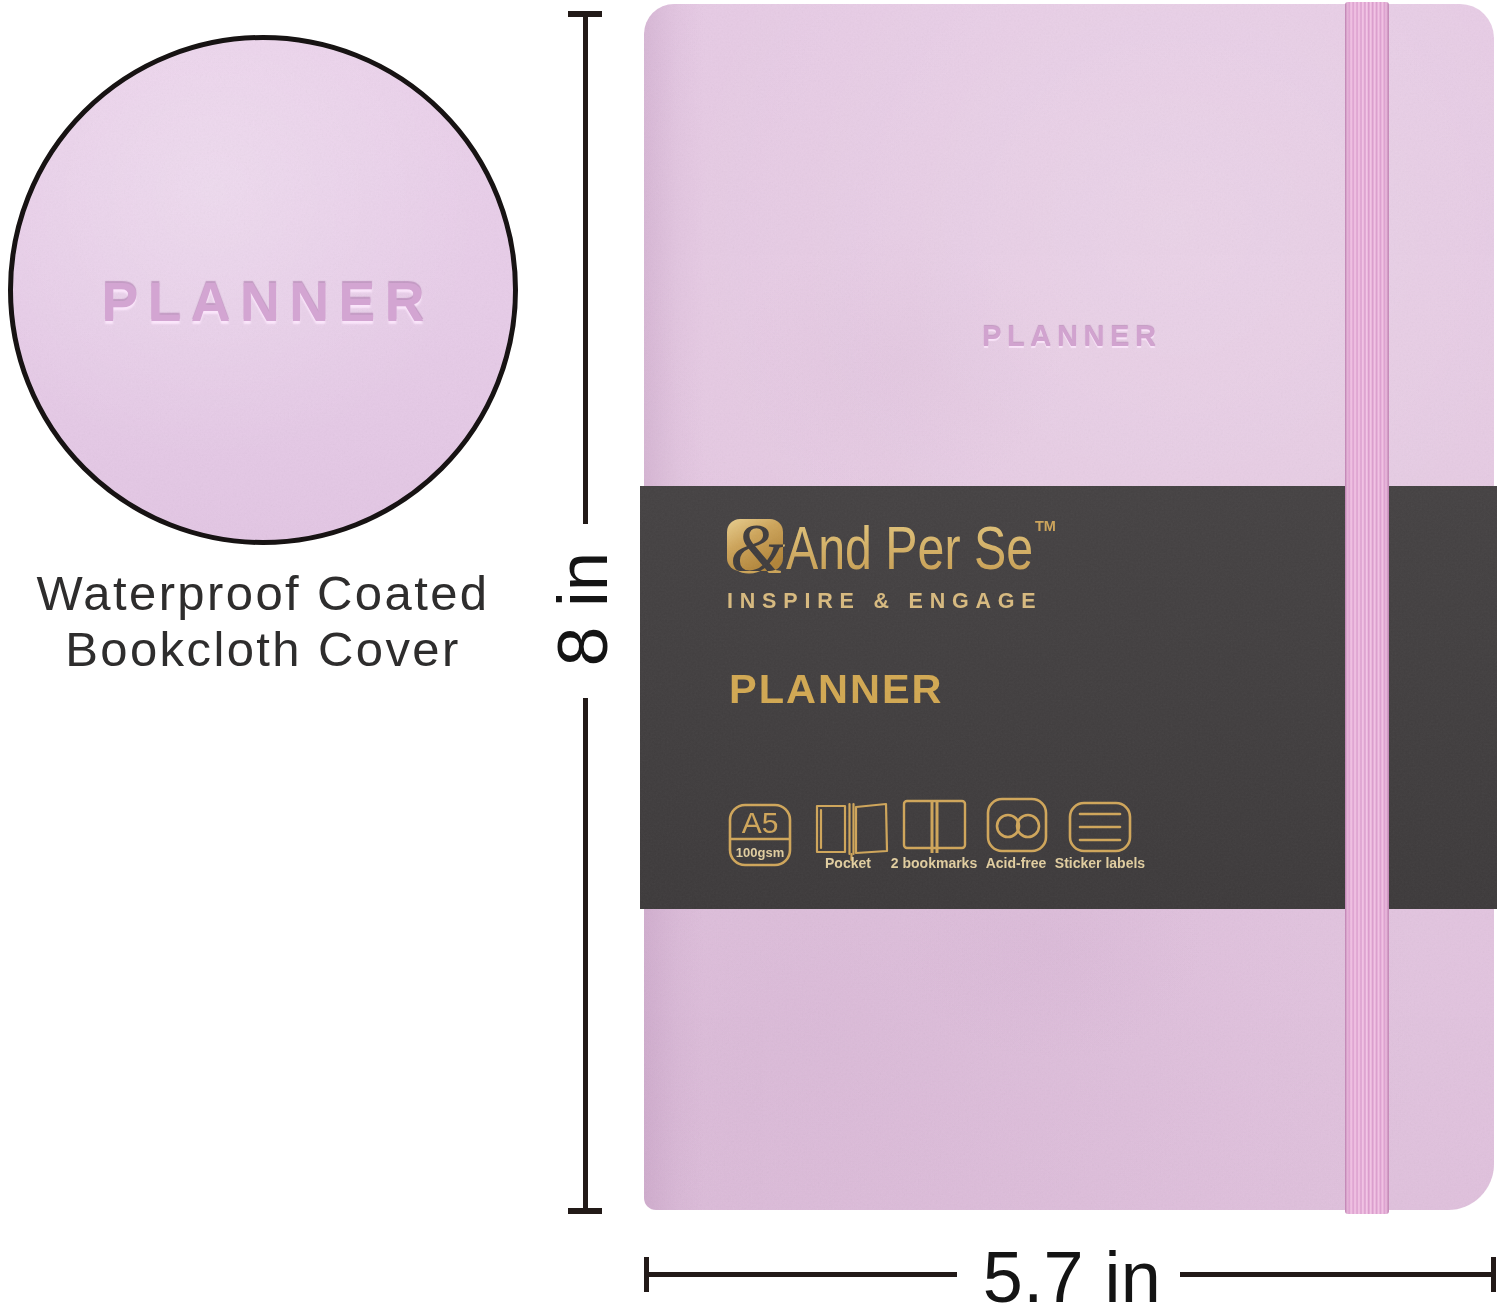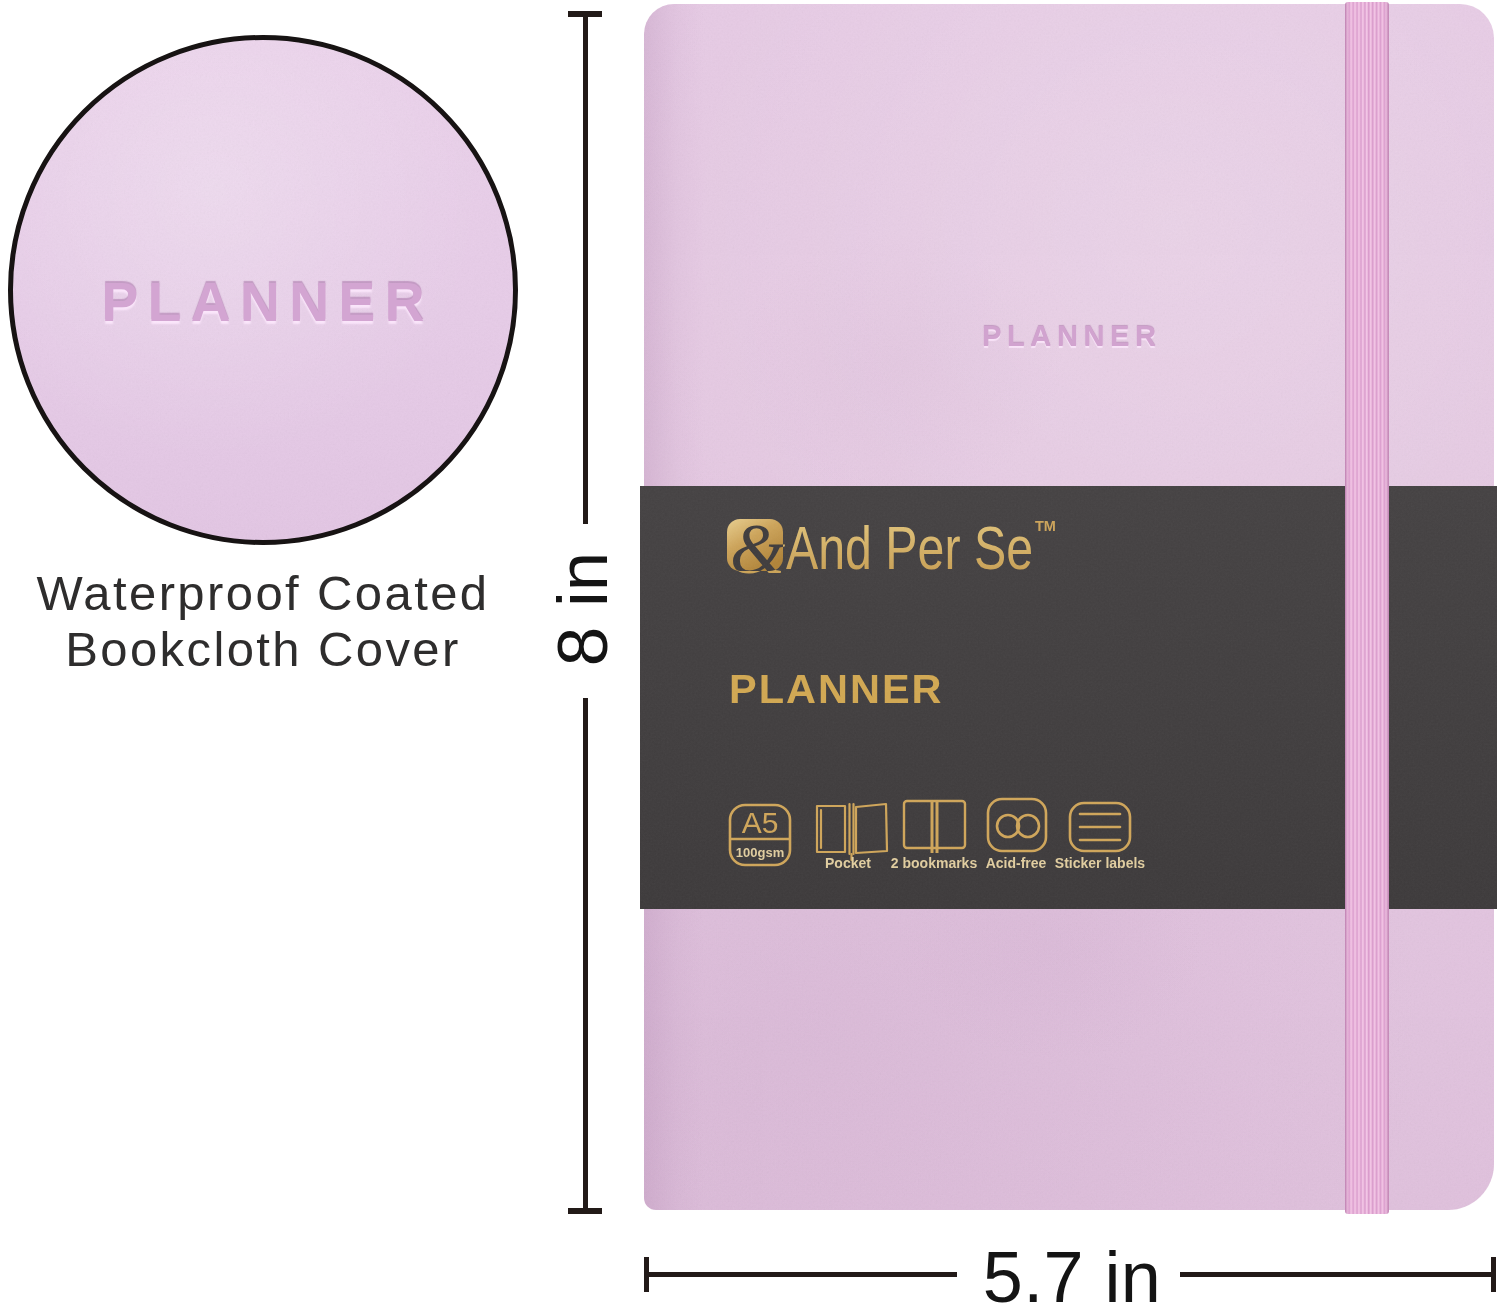--- a/index.html
+++ b/index.html
@@ -68,20 +68,21 @@
       <rect x="7" y="7" width="56" height="52" rx="13" fill="url(#gold1)"></rect>
       <text x="10" y="61" font-family="Liberation Serif, serif" font-style="italic" font-size="71" fill="#3f3c3d" clip-path="url(#sqclip)">&amp;</text>
       <text x="10" y="61" font-family="Liberation Serif, serif" font-style="italic" font-size="71" fill="url(#gold2)" mask="url(#sqmask)">&amp;</text>
     </g>
 
     <text x="66" y="57" font-family="Liberation Sans, sans-serif" font-size="61" fill="url(#gold2)" textLength="247" lengthAdjust="spacingAndGlyphs">And Per Se</text>
 
     <text x="315" y="19" font-family="Liberation Sans, sans-serif" font-size="14.5" font-weight="bold" fill="#cda45a">TM</text>
   </svg>
 
+  <div class="abs" style="left:87px;top:103px;font-size:21.5px;font-weight:bold;letter-spacing:6.8px;color:#d8ba7f;">INSPIRE &amp; ENGAGE</div>
 
   <div class="abs" style="left:89px;top:179px;font-size:41.5px;font-weight:bold;letter-spacing:2.0px;color:#d2a852;">PLANNER</div>
 
   <svg class="abs" id="icons" style="left:0;top:0;" width="857" height="423" viewBox="0 0 857 423" fill="none" stroke="none" font-family="Liberation Sans, sans-serif">
     <rect width="857" height="423" filter="url(#grain)" opacity="0.05"></rect>
 
     <g stroke="#cfa65c" stroke-width="2.6">
       <rect x="90" y="319" width="60" height="60" rx="15"></rect>
       <line x1="90" y1="353" x2="150" y2="353"></line>
     </g>

